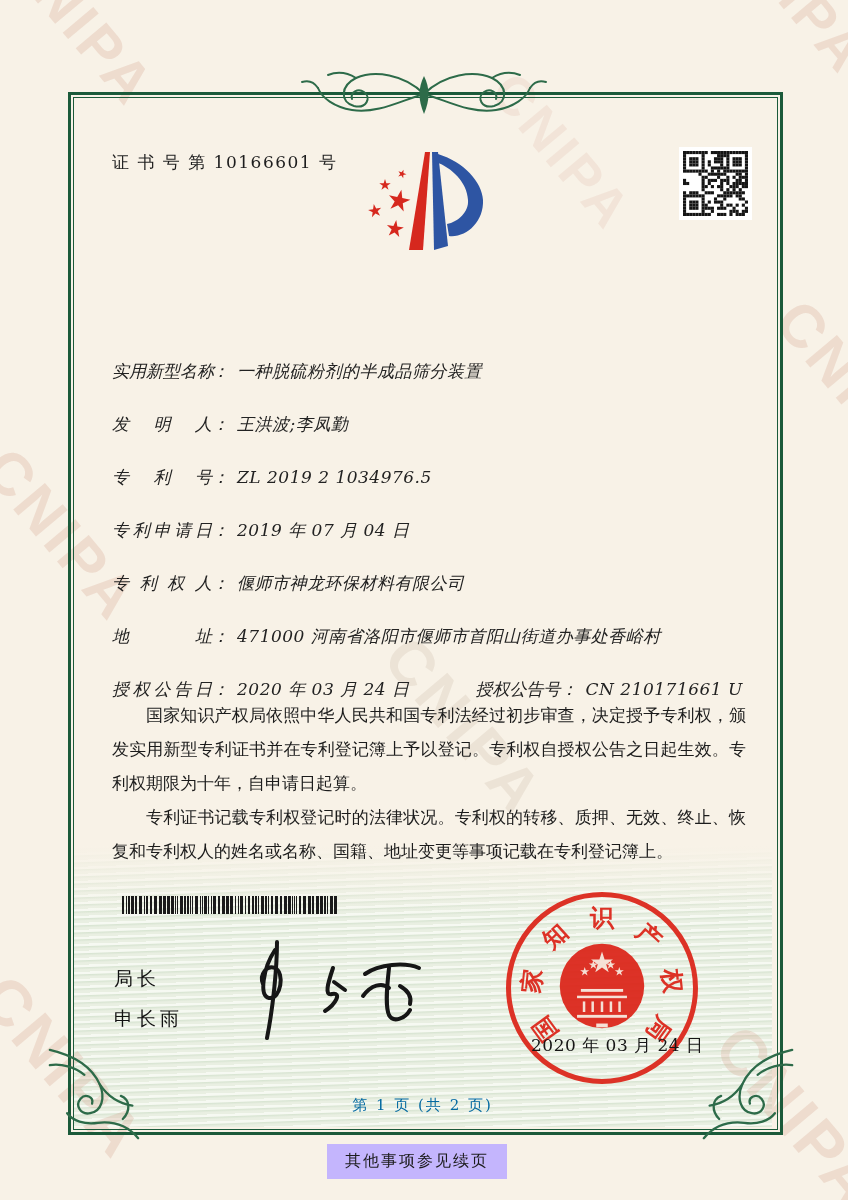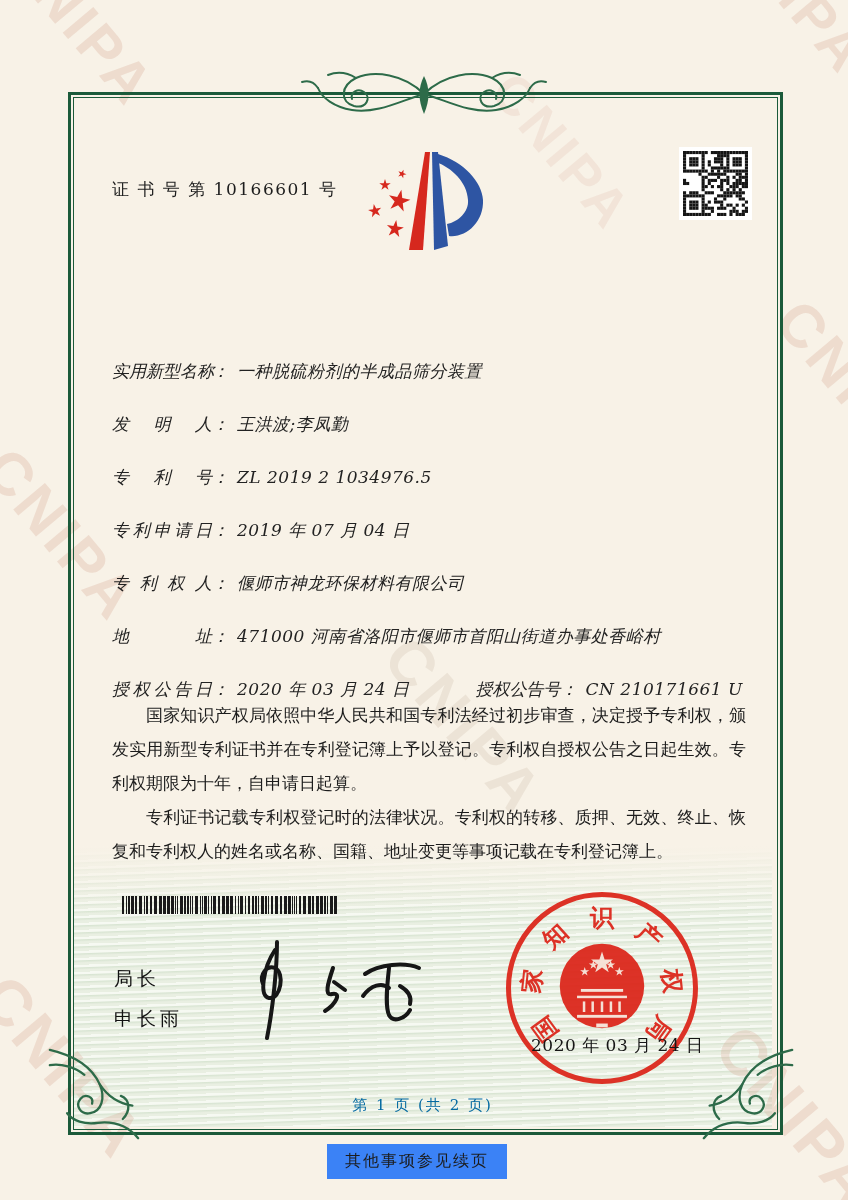--- a/index.html
+++ b/index.html
@@ -22,21 +22,21 @@
   
   .guilloche{
     position:absolute; left:73px; top:846px; width:699px; height:281px;
     background:
       linear-gradient(180deg,#f8f2e7 0px, rgba(248,242,231,0) 70px),
       repeating-linear-gradient(178deg,#f6f9f2 0px,#f6f9f2 2px,#d9e5d3 3px,#e9efe2 5px,#e9efe2 7px),
       #e9efe2;
   }
   .ornament{position:absolute; pointer-events:none;}
   
-  .cert-no{position:absolute; left:112px; top:151px; font-size:17px; letter-spacing:1.5px; color:#1d1d1d;margin-top:27px;}
+  .cert-no{position:absolute; left:112px; top:151px; font-size:17px; letter-spacing:1.5px; color:#1d1d1d;}
   .logo{position:absolute; left:352px; top:138px;}
   .qr{position:absolute; left:679px; top:147px; width:69px; height:69px; background:#fff; padding:2px;}
   .title{
     position:absolute; left:68px; top:254px; width:709px; text-align:center;
     font-size:40px; font-weight:bold; letter-spacing:7px; color:#0d0d0d;
   }
   
   .fields{position:absolute; left:112px; top:360px; width:640px; font-size:17px;font-style:italic;}
   .frow{margin-bottom:35px; height:18px; white-space:nowrap;}
   .flabel{display:inline-block; width:100px; text-align:justify; text-align-last:justify; vertical-align:top;}
@@ -59,21 +59,21 @@
     border:5px solid #dc2418; border-radius:50%; opacity:0.93;
   }
   .seal-char{
     position:absolute; width:26px; height:26px; line-height:26px; text-align:center;
     font-size:24px; font-weight:bold; color:#dc2418;
   }
   .emblem{position:absolute; left:43px; top:38px;}
   .seal-date{position:absolute; left:531px; top:1034px; font-size:17px; color:#161616; letter-spacing:0.5px; z-index:6;}
   .page-info{position:absolute; left:68px; top:1096px; width:709px; text-align:center; font-size:15px; letter-spacing:2px; color:#0369a1;}
   .continuation{
-    position:absolute; left:327px; top:1144px; background:#3b82f6;
+    position:absolute; left:327px; top:1144px; background:#c4b5fd;
     padding:7px 18px; font-size:16px; letter-spacing:2px; color:#1c1c1c;
   }
   svg{display:block;}
 </style>
 </head>
 <body>
 
 <div class="page">
 
   <div class="guilloche"></div>

